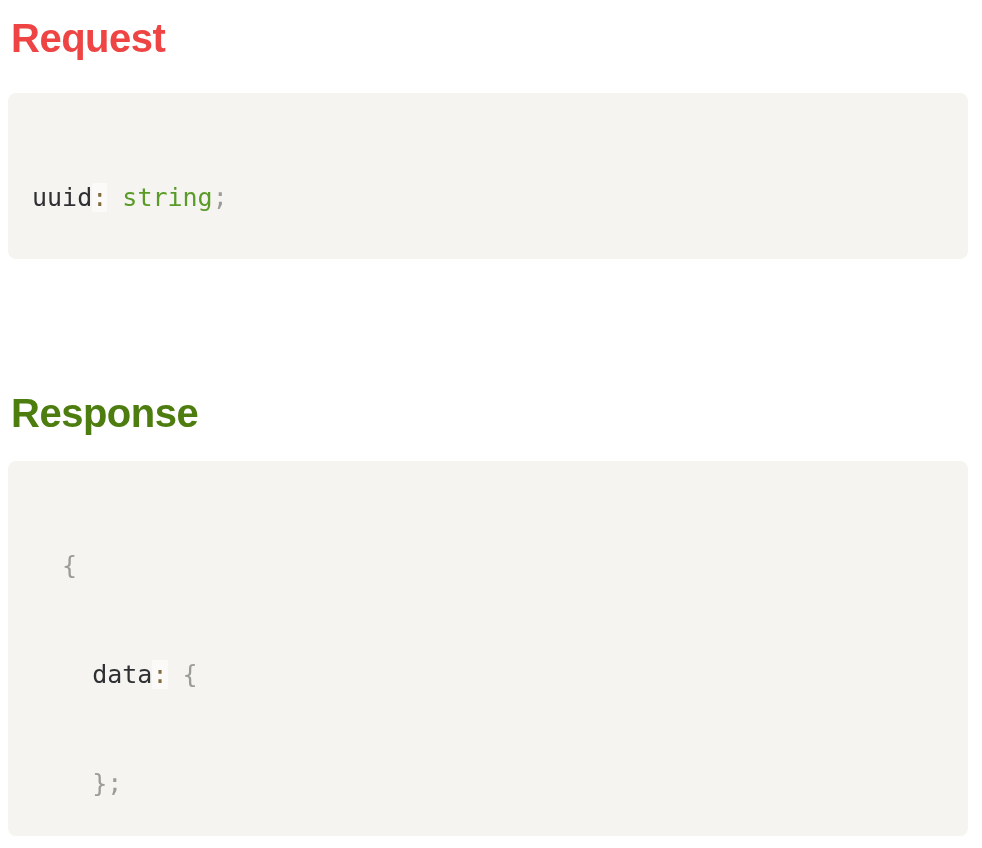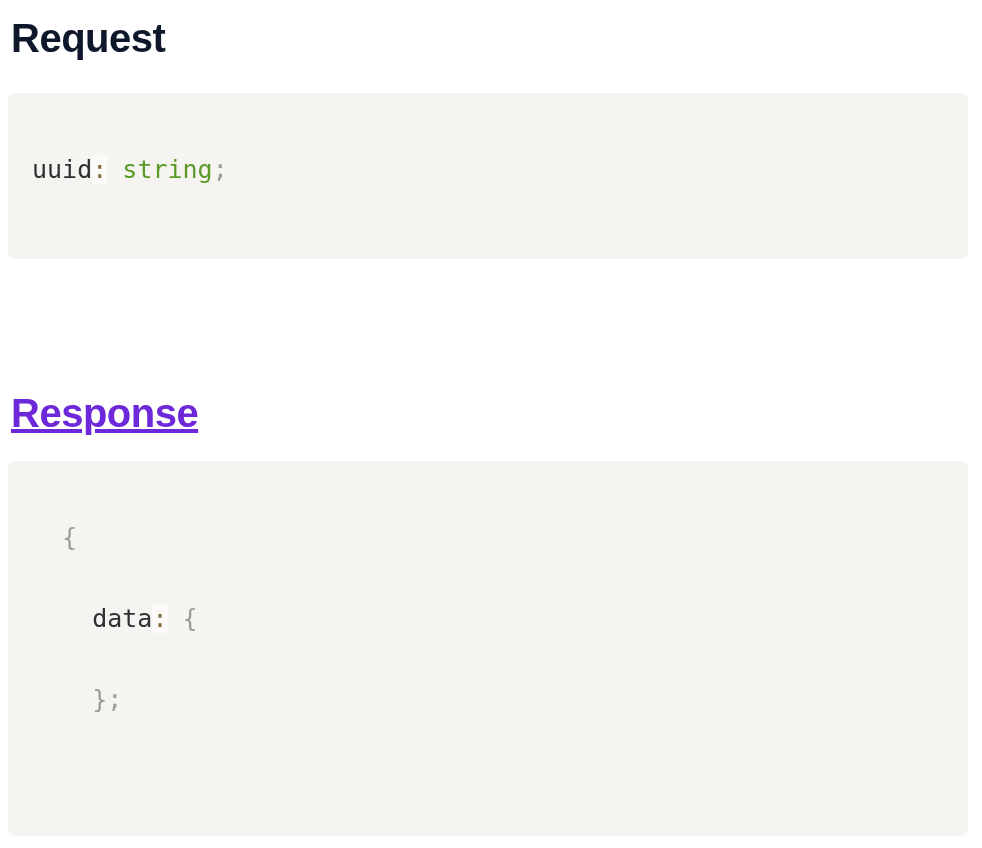--- a/index.html
+++ b/index.html
@@ -26,28 +26,27 @@
     font-family: "Liberation Sans", sans-serif;
     font-weight: bold;
     font-size: 40px;
     line-height: 1.0;
     letter-spacing: -0.5px;
   }
   .heading-request {
     position: absolute;
     left: 11px;
     top: 18px;
-    color: #0f172a;
+    color: #ef4444;
   }
   .heading-response {
     position: absolute;
     left: 11px;
     top: 393px;
-    color: #6d28d9;
-    text-decoration: underline;
+    color: #4d7c0f;
   }
 
   
   .code-block {
     position: absolute;
     left: 8px;
     width: 960px;
     background: #f5f4f0;
     border-radius: 8px;
     box-sizing: border-box;
@@ -68,20 +67,21 @@
     margin: 0;
     font-family: "DejaVu Sans Mono", "Liberation Mono", monospace;
     font-size: 25px;
     line-height: 40.6px;
     white-space: pre;
     color: #2f2f2f;
   }
   .code-line {
     display: block;
     white-space: pre;
+    margin-top: 28px;
   }
 
   
   .tok-prop    { color: #2f3033; }
   .tok-type    { color: #5a9b28; }
   .tok-punct   { color: #9b9b98; }
   .tok-colon   {
     color: #806a3b;
     background: #fbfaf8;
   }

